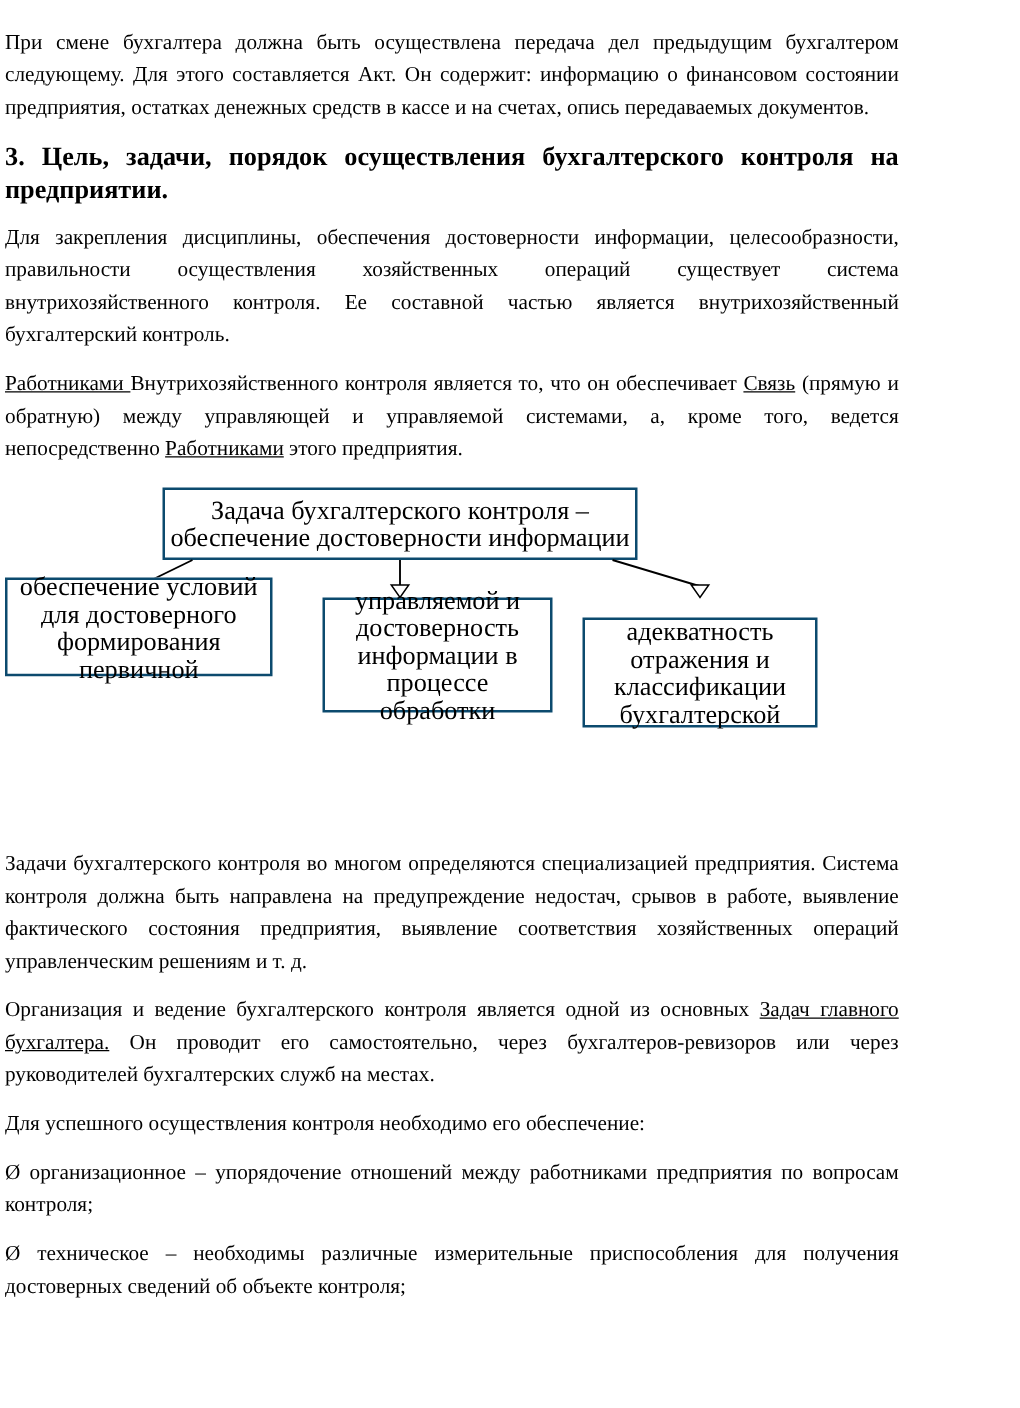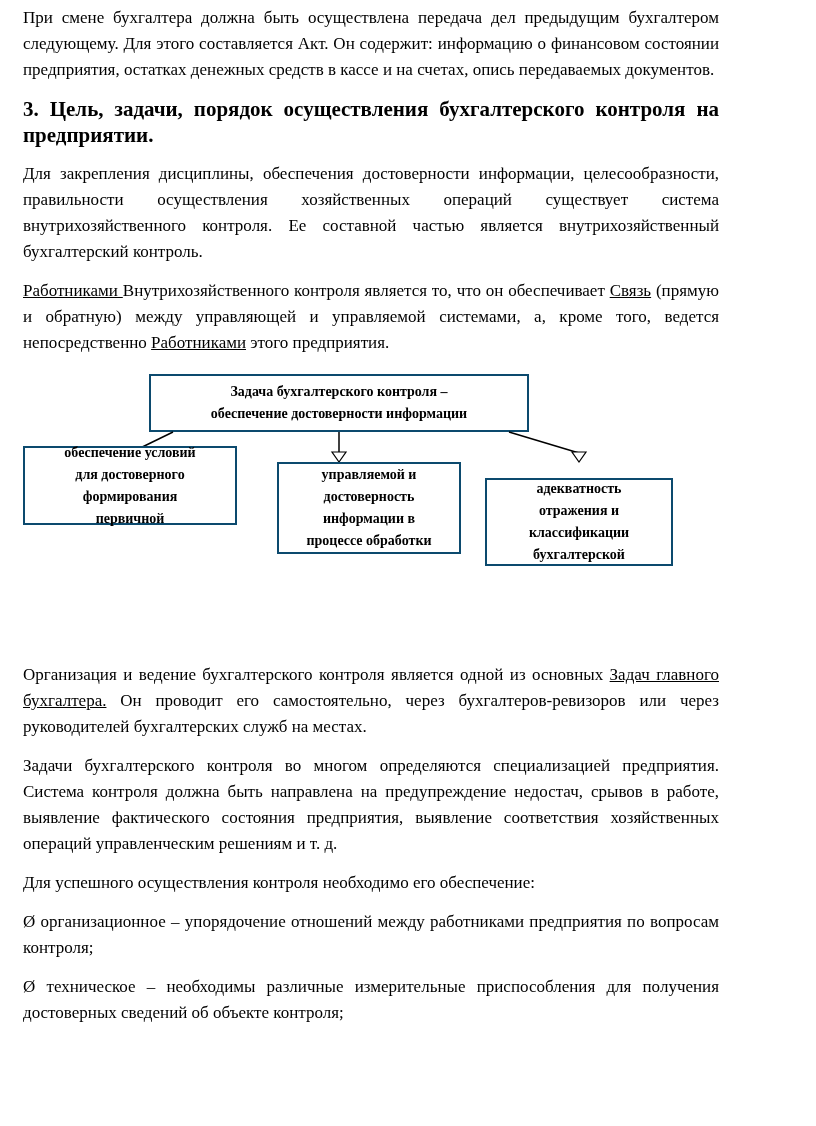--- a/index.html
+++ b/index.html
@@ -3,35 +3,35 @@
 <meta charset="utf-8">
 <style>
   * { margin: 0; padding: 0; box-sizing: border-box; }
   html, body { width: 816px; height: 1126px; background: #ffffff; overflow: hidden; }
   body {
     font-family: "Liberation Serif", serif;
     font-size: 17px;
     line-height: 26px;
     color: #000000;
   }
-  .page { padding: 5px 97px 0 23px; }
+  .page { padding: 5px 97px 0 4px; margin-top: 16px; }
   .para { text-align: justify; margin-bottom: 13px; }
   .heading { text-align: justify; font-weight: bold; margin-bottom: 13px; font-size: 21px; }
   .u { text-decoration: underline; }
 
   .diagram { position: relative; height: 190px; margin: 18px 0 98px 0; }
   .dbox {
     position: absolute;
     background: #ffffff;
     border: 2px solid #0c4a6e;
-    font-weight: bold;
+    font-weight: normal;
     text-align: center;
     white-space: pre-line;
     line-height: 22px;
-    font-size: 14px;
+    font-size: 21px;
     display: flex;
     align-items: center;
     justify-content: center;
     padding: 4px;
   }
   .dbox-top   { left: 126px; top: 0;    width: 380px; height: 58px; border-width: 2px; }
   .dbox-left  { left: 0;     top: 72px; width: 214px; height: 79px; }
   .dbox-mid   { left: 254px; top: 88px; width: 184px; height: 92px; }
   .dbox-right { left: 462px; top: 104px; width: 188px; height: 88px; }
   .arrows { position: absolute; left: 0; top: 0; width: 714px; height: 190px; pointer-events: none; }
@@ -69,23 +69,23 @@
     <div class="dbox dbox-mid">управляемой и
 достоверность
 информации в
 процессе обработки</div>
     <div class="dbox dbox-right">адекватность
 отражения и
 классификации
 бухгалтерской</div>
   </div>
 
+  <p class="para">Задачи бухгалтерского контроля во многом определяются специализацией предприятия. Система контроля должна быть направлена на предупреждение недостач, срывов в работе, выявление фактического состояния предприятия, выявление соответствия хозяйственных операций управленческим решениям и т. д.</p>
+
   <p class="para"><span>Организация и ведение бухгалтерского контроля является одной из основных </span><span class="u">Задач главного бухгалтера.</span><span> Он проводит его самостоятельно, через бухгалтеров-ревизоров или через руководителей бухгалтерских служб на местах.</span></p>
-
-  <p class="para">Задачи бухгалтерского контроля во многом определяются специализацией предприятия. Система контроля должна быть направлена на предупреждение недостач, срывов в работе, выявление фактического состояния предприятия, выявление соответствия хозяйственных операций управленческим решениям и т. д.</p>
 
   <p class="para">Для успешного осуществления контроля необходимо его обеспечение:</p>
 
   <p class="para">Ø организационное – упорядочение отношений между работниками предприятия по вопросам контроля;</p>
 
   <p class="para">Ø техническое – необходимы различные измерительные приспособления для получения достоверных сведений об объекте контроля;</p>
 
 </div>
 
 </body></html>

